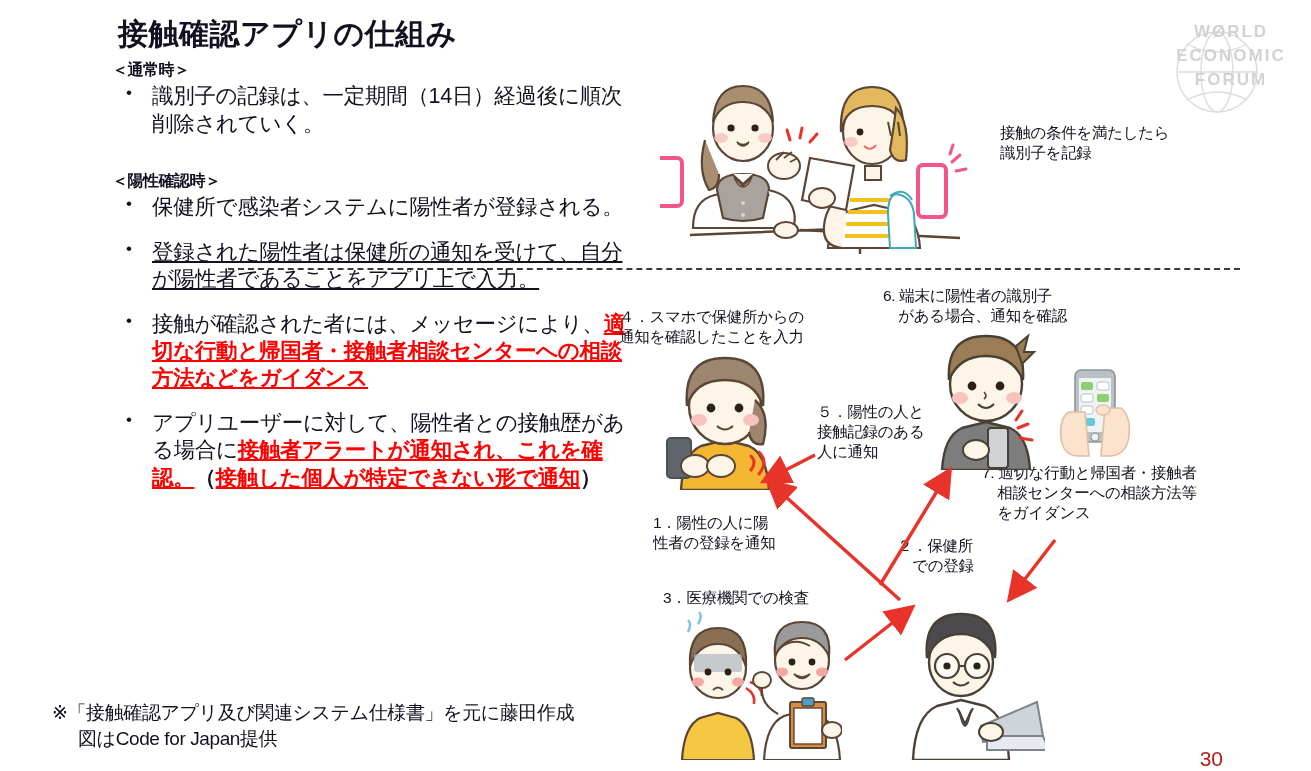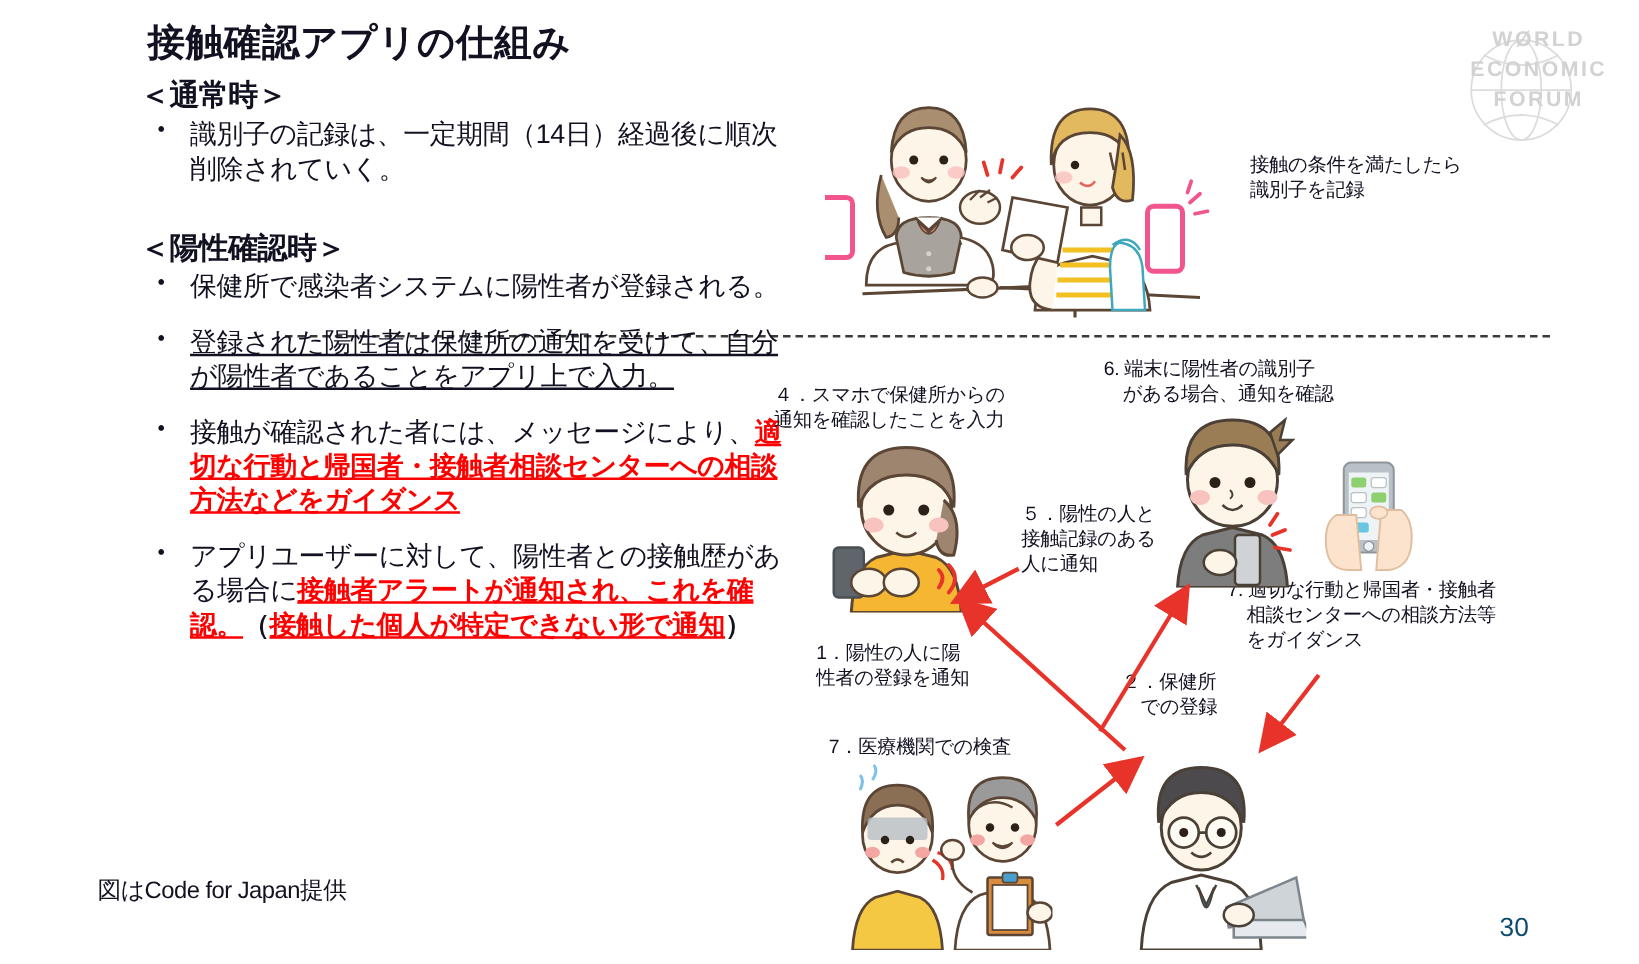--- a/index.html
+++ b/index.html
@@ -13,21 +13,21 @@
   
   #title{
     left:118px;top:14px;width:700px;
     font-size:30px;font-weight:bold;letter-spacing:0.5px;
     color:#111122;
   }
 
   
   #left-col{left:112px;top:60px;width:520px;}
   .sect-head{
-    font-size:24px;font-weight:bold;color:#111122;
+    font-size:16px;font-weight:bold;color:#111122;
     margin:0 0 2px 0;letter-spacing:-0.5px;
   }
   .bullets{list-style:none;margin:0;padding:0;}
   .bullets li{
     position:relative;padding-left:40px;
     font-size:21.5px;line-height:1.30;
     margin-bottom:2px;letter-spacing:-0.3px;
     color:#111122;
   }
   .bullets li:before{
@@ -50,21 +50,21 @@
   
   #footnote{
     left:52px;top:700px;width:600px;
     font-size:19px;line-height:1.35;letter-spacing:-0.4px;
     color:#111122;
   }
   #footnote .l2{padding-left:26px;display:block;}
 
   
   #pagenum{
-    right:88px;bottom:16px;font-size:21px;color:#0c4a6e;
+    right:88px;bottom:0;font-size:21px;color:#b91c1c;
   }
 
   
   #wef{right:14px;top:18px;width:132px;height:96px;}
   #wef .txt{
     position:absolute;left:0;top:0;width:132px;
     color:#d2d2d2;font-size:17px;font-weight:bold;
     letter-spacing:2.0px;line-height:1.42;text-align:center;
   }
 
@@ -121,20 +121,21 @@
         <span>接触が確認された者には、メッセージにより、</span><span class="red u">適切な行動と帰国者・接触者相談センターへの相談方法などをガイダンス</span>
       </li>
       <li>
         <span>アプリユーザーに対して、陽性者との接触歴がある場合に</span><span class="red u">接触者アラートが通知され、これを確認。</span><span class="blk">（</span><span class="red u">接触した個人が特定できない形で通知</span><span class="blk">）</span>
       </li>
     </ul>
   </div>
 </div>
 
 <div class="abs" id="footnote">
+  <span>※「接触確認アプリ及び関連システム仕様書」を元に藤田作成</span>
   <span class="l2">図はCode for Japan提供</span>
 </div>
 
 <div class="abs" id="pagenum">30</div>
 
 <div class="abs" style="left:660px;top:70px;width:320px;height:185px;">
   <svg width="320" height="185" viewBox="0 0 320 185">
 
     <g>
       <rect x="-4" y="88" width="26" height="48" rx="5" fill="#fff" stroke="#f2558e" stroke-width="4"></rect>
@@ -207,21 +208,21 @@
 <div class="abs dlabel" style="left:883px;top:286px;width:230px;">6. 端末に陽性者の識別子
 　がある場合、通知を確認</div>
 <div class="abs dlabel" style="left:817px;top:402px;width:120px;">５．陽性の人と
 接触記録のある
 人に通知</div>
 <div class="abs dlabel" style="left:982px;top:463px;width:220px;">7. 適切な行動と帰国者・接触者
 　相談センターへの相談方法等
 　をガイダンス</div>
 <div class="abs dlabel" style="left:653px;top:513px;width:170px;">1．陽性の人に陽
 性者の登録を通知</div>
-<div class="abs dlabel" style="left:663px;top:588px;width:200px;">7．医療機関での検査</div>
+<div class="abs dlabel" style="left:663px;top:588px;width:200px;">3．医療機関での検査</div>
 <div class="abs dlabel" style="left:897px;top:536px;width:130px;">２．保健所
 　での登録</div>
 
 <div class="abs" style="left:655px;top:350px;width:140px;height:140px;">
   <svg width="140" height="140" viewBox="0 0 140 140">
     <path d="M26 140 q2 -36 20 -44 l24 -6 l24 6 q18 8 20 44z" fill="#f5b731" stroke="#5b4636" stroke-width="2.4"></path>
     <ellipse cx="70" cy="56" rx="36" ry="38" fill="#fdf6e8" stroke="#5b4636" stroke-width="2.4"></ellipse>
     <path d="M32 56 q-4 -48 38 -48 q42 0 38 48 q-8 -26 -38 -26 q-30 0 -38 26z" fill="#9e8570" stroke="#5b4636" stroke-width="2.4"></path>
     <path d="M100 50 q16 14 8 44 q-12 2 -14 -12" fill="#9e8570" stroke="#5b4636" stroke-width="2.4"></path>
     <circle cx="56" cy="58" r="4.4" fill="#2c2118"></circle>

